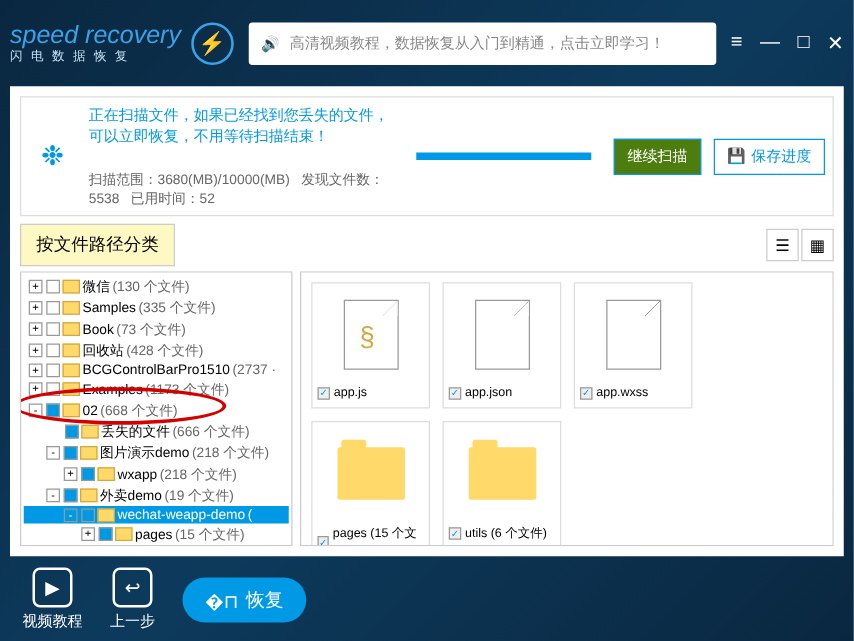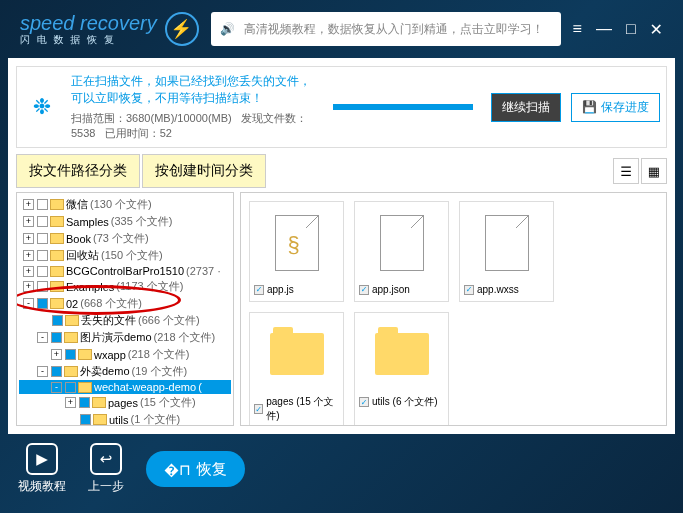--- a/index.html
+++ b/index.html
@@ -1,33 +1,33 @@
 <!DOCTYPE html>
 <html><head>
 <meta charset="utf-8">
 <style>
 *{margin:0;padding:0;box-sizing:border-box;font-family:"Microsoft YaHei",Arial,sans-serif}
 body{width:683px;height:513px;background:linear-gradient(135deg,#0a2740,#0d3a5c,#0a2740);overflow:hidden}
-.header{height:58px;display:flex;align-items:center;padding:0 20px;gap:12px}
+.header{height:69px;display:flex;align-items:center;padding:0 8px;gap:12px}
 .logo{display:flex;align-items:center;gap:8px}
 .logo-text{color:#3aa3e8;font-style:italic;font-size:20px;font-weight:500}
 .logo-sub{color:#c5e3f5;font-size:10px;letter-spacing:2px;display:block;margin-top:-2px}
 .logo-bolt{width:34px;height:34px;border:2px solid #3aa3e8;border-radius:50%;display:flex;align-items:center;justify-content:center;color:#3aa3e8;font-size:18px}
 .promo{flex:1;background:#fff;border-radius:3px;height:34px;display:flex;align-items:center;padding:0 10px;gap:8px;color:#888;font-size:12px}
 .win-ctrl{display:flex;gap:14px;color:#fff;font-size:16px}
 .win-ctrl span{cursor:pointer}
 .content{background:#fff;margin:0 8px;height:376px;padding:8px;display:flex;flex-direction:column}
 .status-bar{display:flex;align-items:center;gap:10px;padding:6px;border:1px solid #ddd;margin-bottom:6px}
 .status-icon{width:38px;height:38px;display:flex;align-items:center;justify-content:center;color:#0099e5;font-size:22px}
 .status-info{flex:1;font-size:12px}
-.status-title{color:#0099e5;margin-bottom:4px}
+.status-title{color:#0099e5;margin-bottom:18px}
 .status-detail{color:#666;font-size:11px}
 .progress{width:140px;height:6px;background:#0099e5;margin:0 8px}
 .btn{border:1px solid #0099e5;padding:5px 10px;font-size:12px;cursor:pointer;background:#fff}
-.btn-primary{background:#404040;color:#fff}
+.btn-primary{background:#4d7c0f;color:#fff}
 .btn-outline{color:#0099e5;display:flex;align-items:center;gap:4px}
 .tabs{display:flex;gap:2px;margin-bottom:4px;align-items:center}
 .tab{border:1px solid #ccc;padding:7px 12px;font-size:14px;background:#fef9c3;cursor:pointer}
 .tab-spacer{flex:1}
 .view-btn{border:1px solid #ccc;width:26px;height:26px;display:flex;align-items:center;justify-content:center;font-size:13px;cursor:pointer}
 .main{flex:1;display:flex;gap:6px;overflow:hidden}
 .tree{width:218px;border:1px solid #ccc;overflow:auto;font-size:11px;padding:3px 2px;position:relative}
 .tree-item{display:flex;align-items:center;gap:2px;padding:1px 0;white-space:nowrap;cursor:pointer}
 .tree-item.sel{background:#0099e5;color:#fff}
 .exp{width:11px;height:11px;border:1px solid #999;display:inline-flex;align-items:center;justify-content:center;font-size:9px;line-height:1;margin-right:1px}
@@ -91,21 +91,20 @@
     <div class="progress"></div>
     <button class="btn btn-primary">继续扫描</button>
     <button class="btn btn-outline">
       <span>💾</span>
       <span>保存进度</span>
     </button>
   </div>
 
   <div class="tabs">
     <div class="tab">按文件路径分类</div>
-    <div class="tab">按创建时间分类</div>
     <div class="tab-spacer"></div>
     <div class="view-btn">☰</div>
     <div class="view-btn">▦</div>
   </div>
 
   <div class="main">
     <div class="tree" id="tree">
       <div class="circle"></div>
     <div class="tree-item">
           <span class="ind" style="width:2px"></span>
@@ -130,21 +129,21 @@
           <span class="fld"></span>
           <span>Book</span> 
           <span style="color:#666">(73 个文件)</span>
         </div>
         <div class="tree-item">
           <span class="ind" style="width:2px"></span>
           <span class="exp">+</span>
           <span class="chk"></span>
           <span class="fld"></span>
           <span>回收站</span> 
-          <span style="color:#666">(150 个文件)</span>
+          <span style="color:#666">(428 个文件)</span>
         </div>
         <div class="tree-item">
           <span class="ind" style="width:2px"></span>
           <span class="exp">+</span>
           <span class="chk"></span>
           <span class="fld"></span>
           <span>BCGControlBarPro1510</span> 
           <span style="color:#666">(2737 ·</span>
         </div>
         <div class="tree-item">

